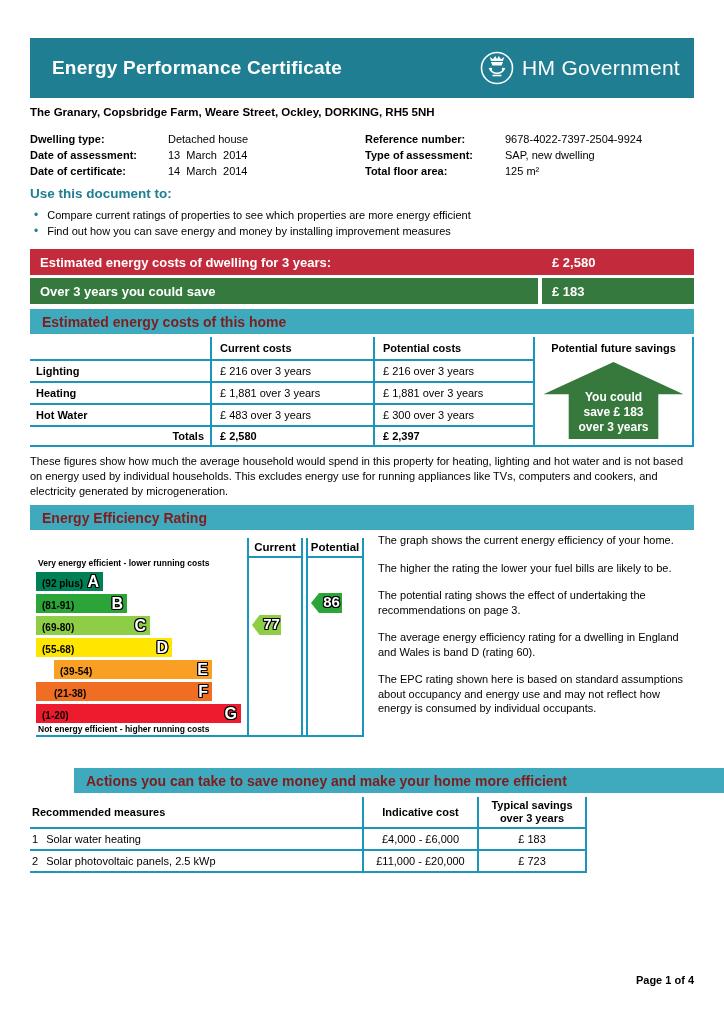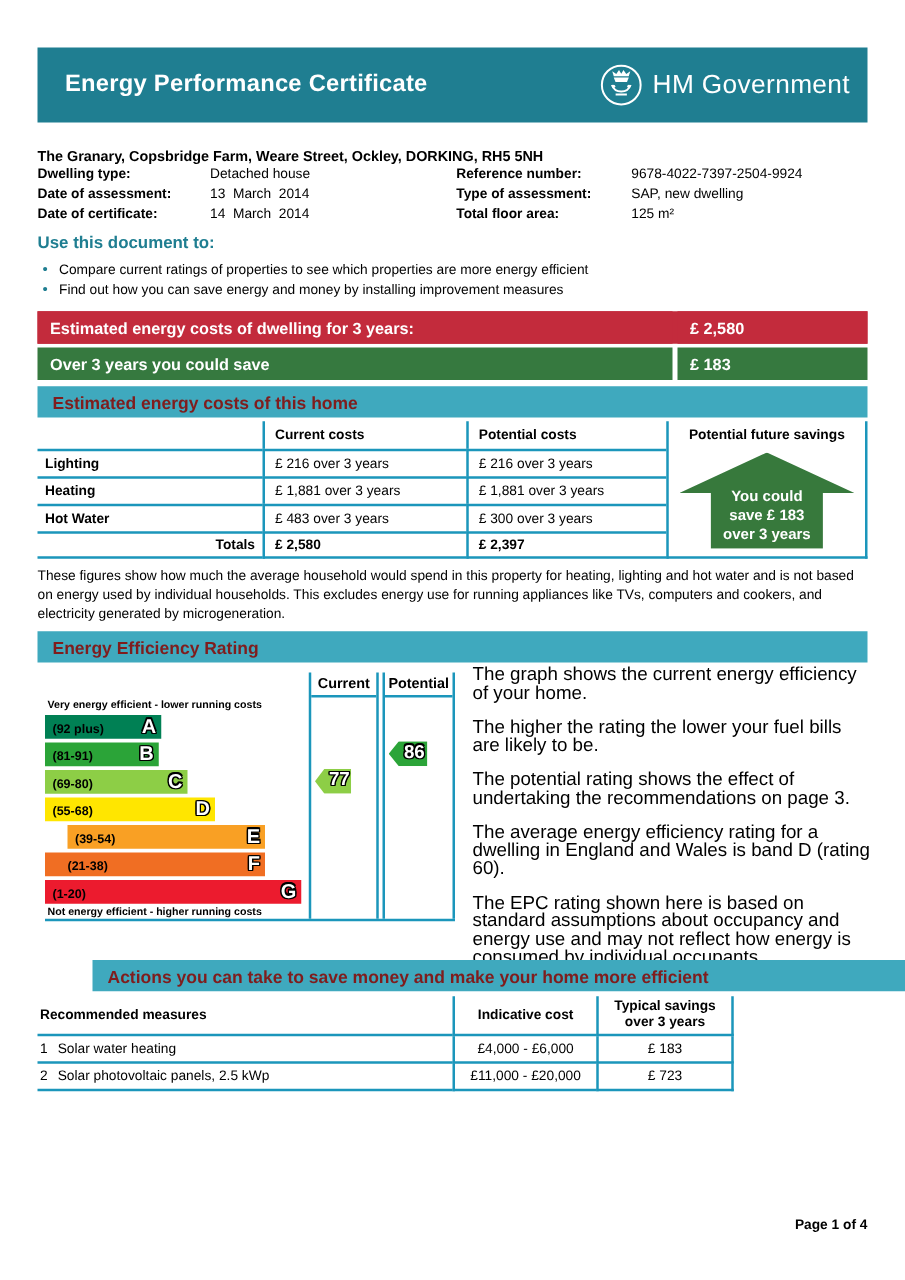--- a/index.html
+++ b/index.html
@@ -10,21 +10,21 @@
   .page{
     position:relative;width:724px;height:1024px;background:#fff;margin:0 auto;
     font-family:"Liberation Sans","DejaVu Sans",sans-serif;color:#000;overflow:hidden;
   }
   
   .header-banner{position:absolute;left:30px;top:38px;width:664px;height:60px;display:flex;align-items:center;justify-content:space-between;}
   .header-title{color:#fff;font-size:19px;font-weight:bold;padding-left:22px;letter-spacing:.2px;}
   .hm-gov{display:flex;align-items:center;gap:7px;padding-right:14px;color:#fff;}
   .hm-gov-text{font-size:21px;font-weight:normal;letter-spacing:.3px;}
   
-  .address{position:absolute;left:30px;top:120px;font-size:11.5px;font-weight:bold;}
+  .address{position:absolute;left:30px;top:106px;font-size:11.5px;font-weight:bold;}
   .details{position:absolute;left:30px;top:131px;width:664px;font-size:11px;}
   .detail-row{position:absolute;height:16px;line-height:16px;}
   .d-label{font-weight:bold;}
   .pre{white-space:pre;}
   .dl0{left:0;top:0}.dl1{left:0;top:16px}.dl2{left:0;top:32px}
   .dr0{left:335px;top:0}.dr1{left:335px;top:16px}.dr2{left:335px;top:32px}
   .d-label-cell{display:inline-block;width:138px;}
   .d-label-cell-r{display:inline-block;width:140px;}
   
   .use-doc-heading{position:absolute;left:30px;top:186px;font-size:13.5px;font-weight:bold;color:#1F7E91;}
@@ -71,21 +71,21 @@
   .col-current{left:211px;width:56px;}
   .col-potential{left:270px;width:58px;}
   .epc-col-head{height:18px;line-height:18px;text-align:center;font-size:11.5px;font-weight:bold;border-bottom:2px solid var(--teal-border);}
   .rating-arrow{position:absolute;left:3px;right:20px;height:20px;
     clip-path:polygon(0 50%,26% 0,100% 0,100% 100%,26% 100%);
     display:flex;justify-content:center;padding-left:10px;box-sizing:border-box;}
   .arrow-current{top:77px}.arrow-potential{top:55px}
   .rating-num{font-size:15px;font-weight:bold;color:#fff;
     text-shadow:-1px -1px 0 #000,1px -1px 0 #000,-1px 1px 0 #000,1px 1px 0 #000,-1px 0 0 #000,1px 0 0 #000,0 -1px 0 #000,0 1px 0 #000;}
   
-  .rating-text{position:absolute;left:378px;top:533px;width:318px;font-size:15px;line-height:14.5px;}
+  .rating-text{position:absolute;left:378px;top:533px;width:318px;font-size:11px;line-height:14.5px;}
   .rating-text p{margin:0 0 13px 0;}
   
   .actions-table{position:absolute;left:30px;top:797px;display:grid;grid-template-columns:332px 115px 110px;grid-template-rows:32px 22px 22px;font-size:11px;}
   .actions-table>div{box-sizing:border-box;display:flex;align-items:center;}
   .at-bl{border-left:2px solid var(--teal-border);}
   .at-br{border-right:2px solid var(--teal-border);}
   .at-bb{border-bottom:2px solid var(--teal-border);}
   .at-h{font-weight:bold;}
   .at-h1{padding-left:2px;}
   .at-c{justify-content:center;text-align:center;}
@@ -174,21 +174,21 @@
     <div class="ct-totval ct-bl ct-bt ct-bb">£ 2,397</div>
   </div>
 
   <div class="figures-note">These figures show how much the average household would spend in this property for heating, lighting and hot water and is not based on energy used by individual households. This excludes energy use for running appliances like TVs, computers and cookers, and electricity generated by microgeneration.</div>
 
   <div class="section-banner sb2" style="background-color: rgb(63, 169, 190);">Energy Efficiency Rating</div>
 
   <div class="epc-chart">
     <div class="epc-caption cap-top">Very energy efficient - lower running costs</div>
 
-    <div class="epc-band bd0" style="background-color: rgb(0, 128, 84); width: 93px;"><span class="band-label">(92 plus)</span><span class="band-letter">A</span></div>
+    <div class="epc-band bd0" style="background-color: rgb(0, 128, 84); width: 67px;"><span class="band-label">(92 plus)</span><span class="band-letter">A</span></div>
     <div class="epc-band bd1" style="background-color: rgb(43, 164, 56); width: 91px;"><span class="band-label">(81-91)</span><span class="band-letter">B</span></div>
     <div class="epc-band bd2" style="background-color: rgb(141, 206, 70); width: 114px;"><span class="band-label">(69-80)</span><span class="band-letter">C</span></div>
     <div class="epc-band bd3" style="background-color: rgb(255, 230, 0); width: 136px;"><span class="band-label">(55-68)</span><span class="band-letter">D</span></div>
     <div class="epc-band bd4" style="background-color: rgb(249, 160, 36); width: 158px; margin-left: 18px;"><span class="band-label">(39-54)</span><span class="band-letter">E</span></div>
     <div class="epc-band bd5" style="background-color: rgb(240, 110, 35); width: 164px; padding-left: 12px;"><span class="band-label">(21-38)</span><span class="band-letter">F</span></div>
     <div class="epc-band bd6" style="background-color: rgb(236, 27, 46); width: 205px;"><span class="band-label">(1-20)</span><span class="band-letter">G</span></div>
 
     <div class="epc-caption cap-bottom">Not energy efficient - higher running costs</div>
 
     <div class="epc-col col-current">

